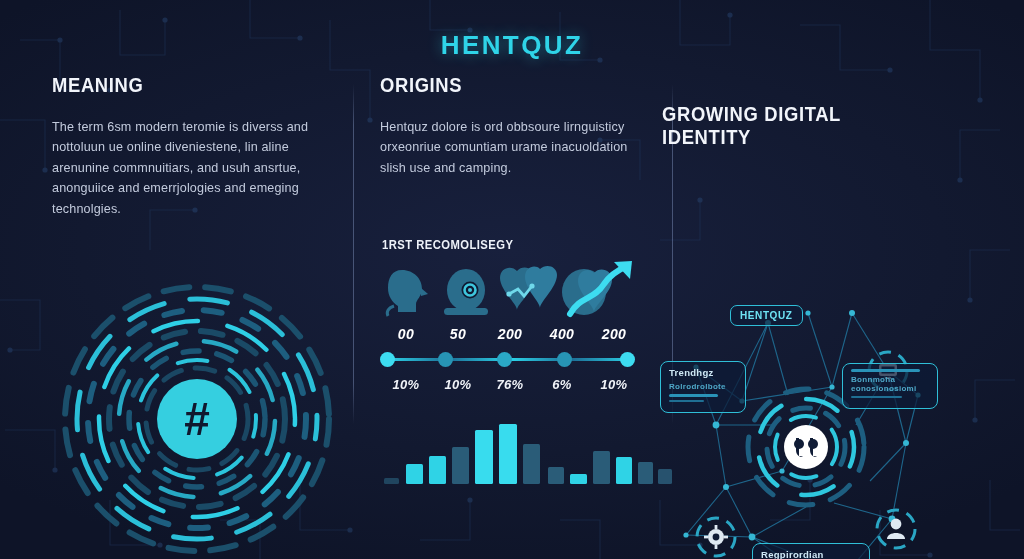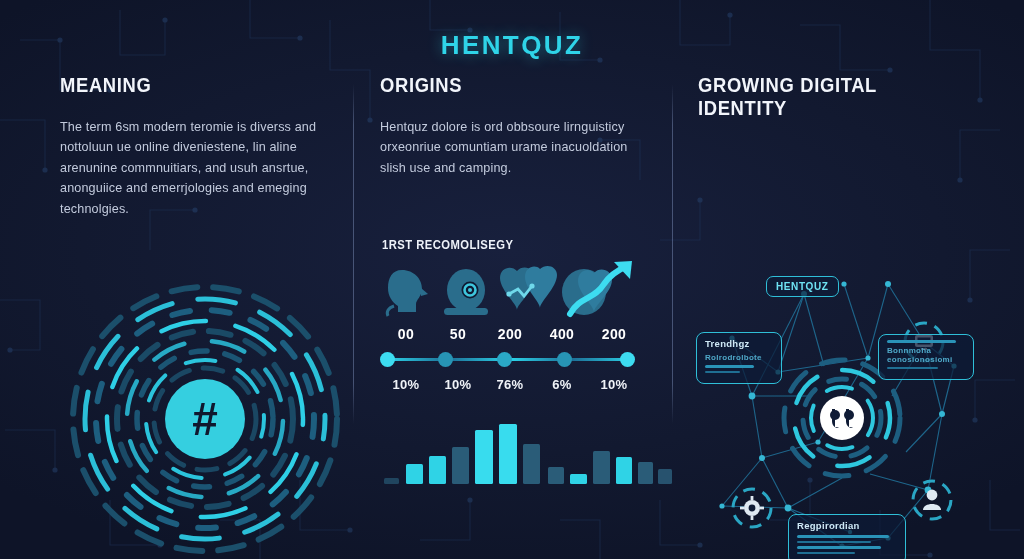--- a/index.html
+++ b/index.html
@@ -23,23 +23,23 @@
   .title {
     position:absolute; top:30px; left:0; width:1024px;
     text-align:center;
     font-size:26px; font-weight:bold; letter-spacing:2.4px;
     color:#2fd4e8;
     text-shadow:0 0 14px rgba(47,212,232,.45);
   }
 
   
   .col { position:absolute; top:74px; }
-  .col-1 { left:60px;  width:280px; }
+  .col-1 { left:52px;  width:280px; }
   .col-2 { left:380px; width:275px; }
-  .col-3 { left:698px; width:278px; }
+  .col-3 { left:662px; width:278px;margin-top:29px; }
 
   .divider {
     position:absolute; top:84px; width:1px; height:340px;
     background:linear-gradient(to bottom, rgba(120,140,190,0) 0%, rgba(140,160,205,.42) 12%, rgba(140,160,205,.42) 88%, rgba(120,140,190,0) 100%);
   }
   .div-1 { left:353px; }
   .div-2 { left:672px; }
 
   .heading {
     font-size:20px; font-weight:bold; letter-spacing:.7px;
@@ -59,21 +59,21 @@
   .mini-label {
     position:absolute; left:2px; top:164px;
     font-size:12.5px; font-weight:bold; letter-spacing:.5px; color:#eef2f9;
     font-family:"Liberation Sans Narrow","Liberation Sans",sans-serif;
     transform:scaleX(.9); transform-origin:left center;
   }
   .icon-row { position:absolute; left:0px; top:182px; width:275px; height:62px; }
 
   .timeline { position:absolute; left:0px; top:252px; width:260px; }
   .tl-nums, .tl-pcts { display:flex; }
-  .tl-nums div, .tl-pcts div { flex:1; text-align:center; }
+  .tl-nums div, .tl-pcts div { flex:1; text-align:center;font-style:italic; }
   .tl-nums div {
     font-size:14px; font-weight:bold; color:#ffffff; letter-spacing:.4px;
     font-family:"Liberation Sans Narrow","Liberation Sans",sans-serif;
   }
   .tl-pcts div {
     font-size:13px; font-weight:bold; color:#f0f3f8; letter-spacing:.3px;
     font-family:"Liberation Sans Narrow","Liberation Sans",sans-serif;
   }
   .tl-track { position:relative; height:22px; margin:7px 0 6px; }
   .tl-line {

